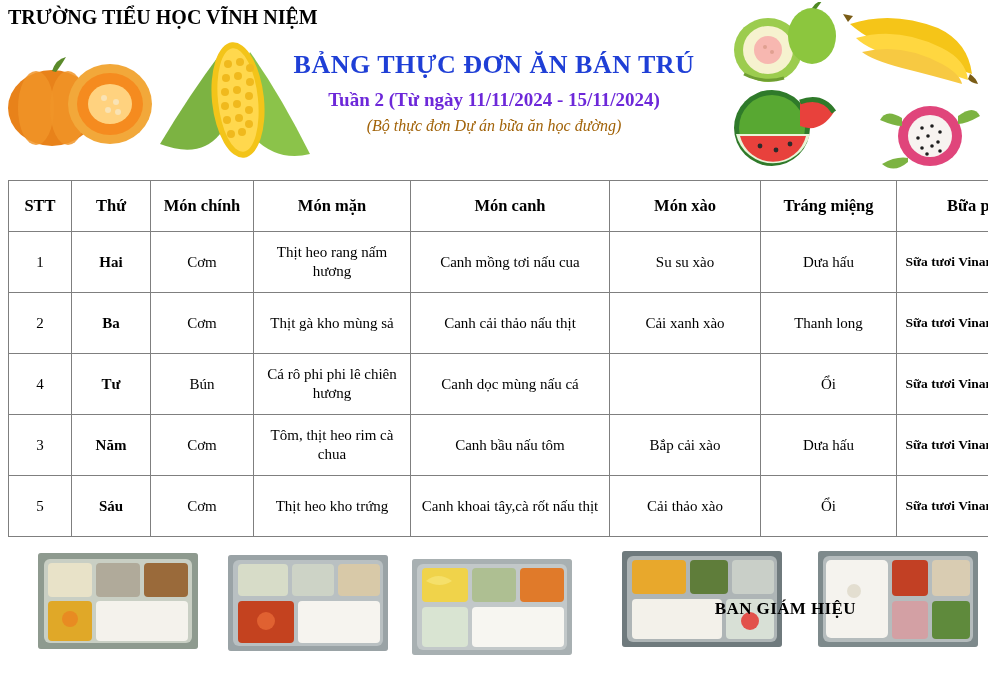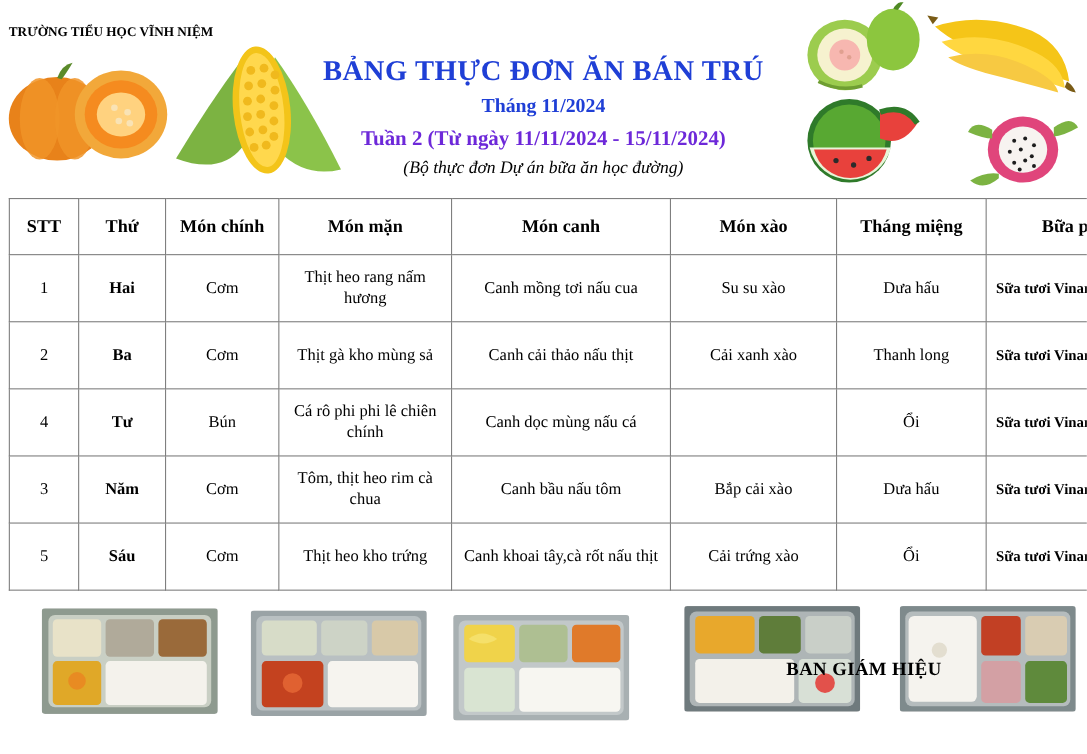--- a/index.html
+++ b/index.html
@@ -26,23 +26,23 @@
     left: 8px;
     top: 6px;
     z-index: 5;
   }
   .org-line1 {
     font-size: 15px;
     letter-spacing: 0.2px;
     white-space: nowrap;
   }
   .org-line2 {
-    font-size: 12px;
-    font-weight: bold;
-    margin-top: 16px;
+    font-size: 20px;
+    font-weight: bold;
+    margin-top: 0;
     white-space: nowrap;
   }
 
   .title-block {
     position: absolute;
     left: 0;
     right: 0;
     top: 50px;
     text-align: center;
     z-index: 4;
@@ -61,21 +61,21 @@
   }
   .title-week {
     font-size: 19px;
     font-weight: bold;
     color: #6d28d9;
     margin-top: 9px;
   }
   .title-note {
     font-size: 16px;
     font-style: italic;
-    color: #000000;
+    color: #a16207;
     margin-top: 6px;
   }
 
   
   .deco {
     position: absolute;
   }
   .deco-pumpkin { left: 6px; top: 46px; }
   .deco-corn    { left: 150px; top: 34px; }
   .deco-guava   { right: 150px; top: 2px; }
@@ -259,36 +259,35 @@
         <circle cx="50" cy="60" r="1.8"></circle>
           <circle cx="60" cy="58" r="1.8"></circle>
           <circle cx="68" cy="63" r="1.8"></circle>
         <circle cx="55" cy="66" r="1.8"></circle>
       </g>
     </svg>
   </div>
 
   <div class="title-block">
     <div class="title-main">BẢNG THỰC ĐƠN ĂN BÁN TRÚ</div>
-    <div class="title-month">Tháng 11/2024</div>
     <div class="title-week">Tuần 2 (Từ ngày 11/11/2024 - 15/11/2024)</div>
     <div class="title-note">(Bộ thực đơn Dự án bữa ăn học đường)</div>
   </div>
 </div>
 
 <table class="menu-table">
   <thead>
     <tr>
       <th class="col-stt">STT</th>
       <th class="col-thu">Thứ</th>
       <th class="col-chinh">Món chính</th>
       <th class="col-man">Món mặn</th>
       <th class="col-canh">Món canh</th>
       <th class="col-xao">Món xào</th>
-      <th class="col-trang">Tháng miệng</th>
+      <th class="col-trang">Tráng miệng</th>
       <th class="col-phu">Bữa phụ</th>
     </tr>
   </thead>
   <tbody>
     <tr>
       <td>1</td>
       <td class="bold">Hai</td>
       <td>Cơm</td>
       <td>Thịt heo rang nấm hương</td>
       <td>Canh mồng tơi nấu cua</td>
@@ -303,21 +302,21 @@
       <td>Thịt gà kho mùng sả</td>
       <td>Canh cải thảo nấu thịt</td>
       <td>Cải xanh xào</td>
       <td>Thanh long</td>
       <td class="snack">Sữa tươi Vinamilk 110ml</td>
     </tr>
     <tr>
       <td>4</td>
       <td class="bold">Tư</td>
       <td>Bún</td>
-      <td>Cá rô phi phi lê chiên chính</td>
+      <td>Cá rô phi phi lê chiên hương</td>
       <td>Canh dọc mùng nấu cá</td>
       <td></td>
       <td>Ổi</td>
       <td class="snack">Sữa tươi Vinamilk 110ml</td>
     </tr>
     <tr>
       <td>3</td>
       <td class="bold">Năm</td>
       <td>Cơm</td>
       <td>Tôm, thịt heo rim cà chua</td>
@@ -325,21 +324,21 @@
       <td>Bắp cải xào</td>
       <td>Dưa hấu</td>
       <td class="snack">Sữa tươi Vinamilk 110ml</td>
     </tr>
     <tr>
       <td>5</td>
       <td class="bold">Sáu</td>
       <td>Cơm</td>
       <td>Thịt heo kho trứng</td>
       <td>Canh khoai tây,cà rốt nấu thịt</td>
-      <td>Cải trứng xào</td>
+      <td>Cải thảo xào</td>
       <td>Ổi</td>
       <td class="snack">Sữa tươi Vinamilk 110ml</td>
     </tr>
   </tbody>
 </table>
 
 <div class="photo-strip">
 
   <div class="tray tray-1">
     <svg width="160" height="96" viewBox="0 0 160 96">

